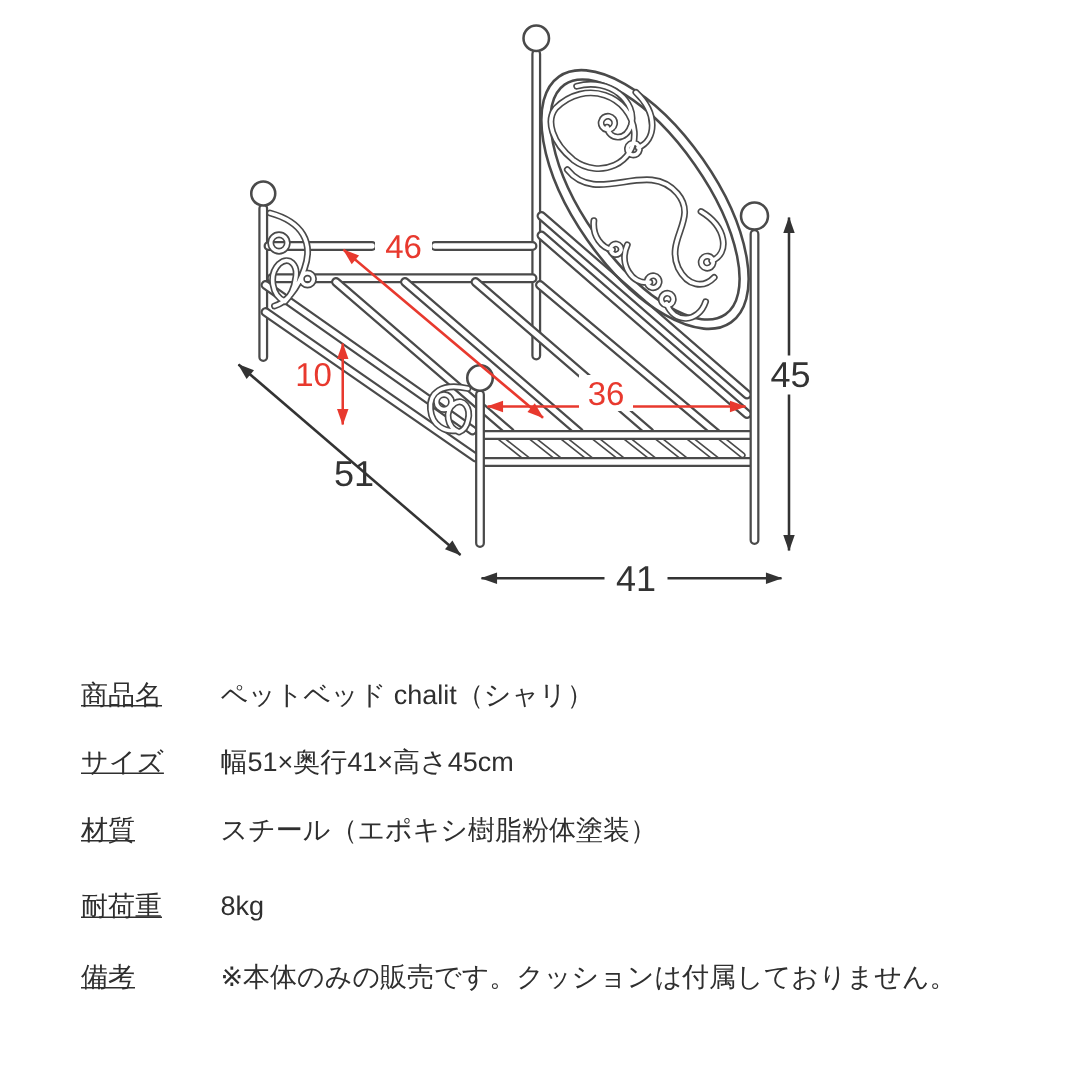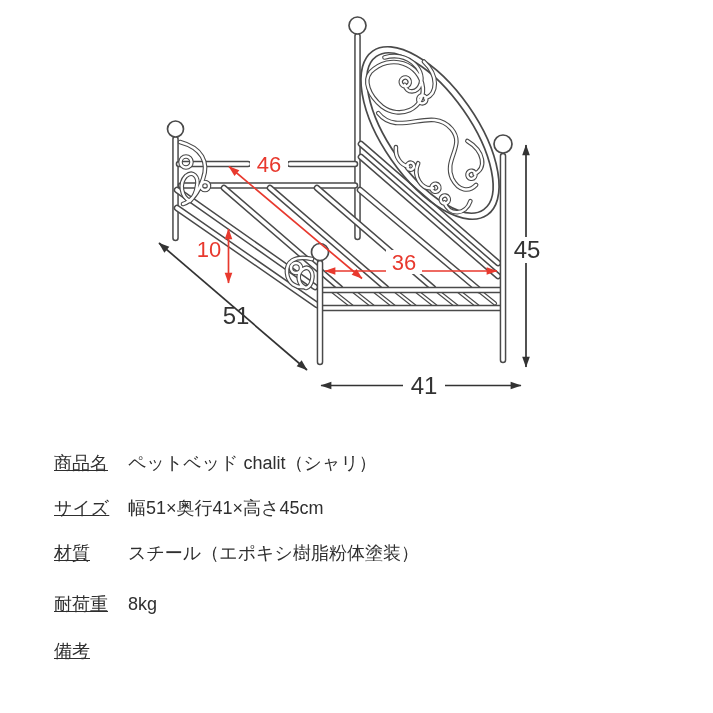--- a/index.html
+++ b/index.html
@@ -16,21 +16,21 @@
   .ball{fill:#ffffff;stroke:#4a4a4a;stroke-width:1.7;}
   .oline{fill:none;stroke:#4a4a4a;stroke-width:1.7;}
   .dimb{stroke:#333333;stroke-width:1.7;}
   .dimr{stroke:#e8392e;stroke-width:1.7;}
   .lblbg{fill:#ffffff;}
   text.db{fill:#333333;font-size:24px;text-anchor:middle;font-family:"Liberation Sans","DejaVu Sans",sans-serif;}
   text.dr{fill:#e8392e;font-size:22px;text-anchor:middle;font-family:"Liberation Sans","DejaVu Sans",sans-serif;}
   .spec{position:absolute;left:0;top:0;width:713px;font-size:18px;line-height:21.5px;}
   .spec-row{position:absolute;left:0;width:713px;}
   .spec-label{position:absolute;left:54px;width:88px;white-space:nowrap;text-decoration:underline;}
-  .spec-value{position:absolute;left:128px;width:555px;}
+  .spec-value{position:absolute;left:147px;width:555px;}
   .r0{top:453px}.r1{top:498px}.r2{top:543px}.r3{top:594px}.r4{top:641px}
 </style>
 </head>
 <body>
 
 <div class="page">
 
   <svg class="diagram" width="713" height="440" viewBox="0 0 713 440" xmlns="http://www.w3.org/2000/svg">
     <defs>
       <marker id="mb" markerUnits="userSpaceOnUse" markerWidth="12" markerHeight="9" viewBox="0 0 11 8" refX="10" refY="4" orient="auto-start-reverse">
@@ -170,17 +170,18 @@
       <div class="spec-label">材質</div>
       <div class="spec-value">スチール（エポキシ樹脂粉体塗装）</div>
     </div>
     <div class="spec-row r3">
       <div class="spec-label">耐荷重</div>
       <div class="spec-value">8kg</div>
     </div>
     <div class="spec-row r4">
       <div class="spec-label">備考</div>
       <div class="spec-value">
+        <div>※本体のみの販売です。クッションは付属しておりません。</div>
       </div>
     </div>
   </div>
 
 </div>
 
 </body></html>

